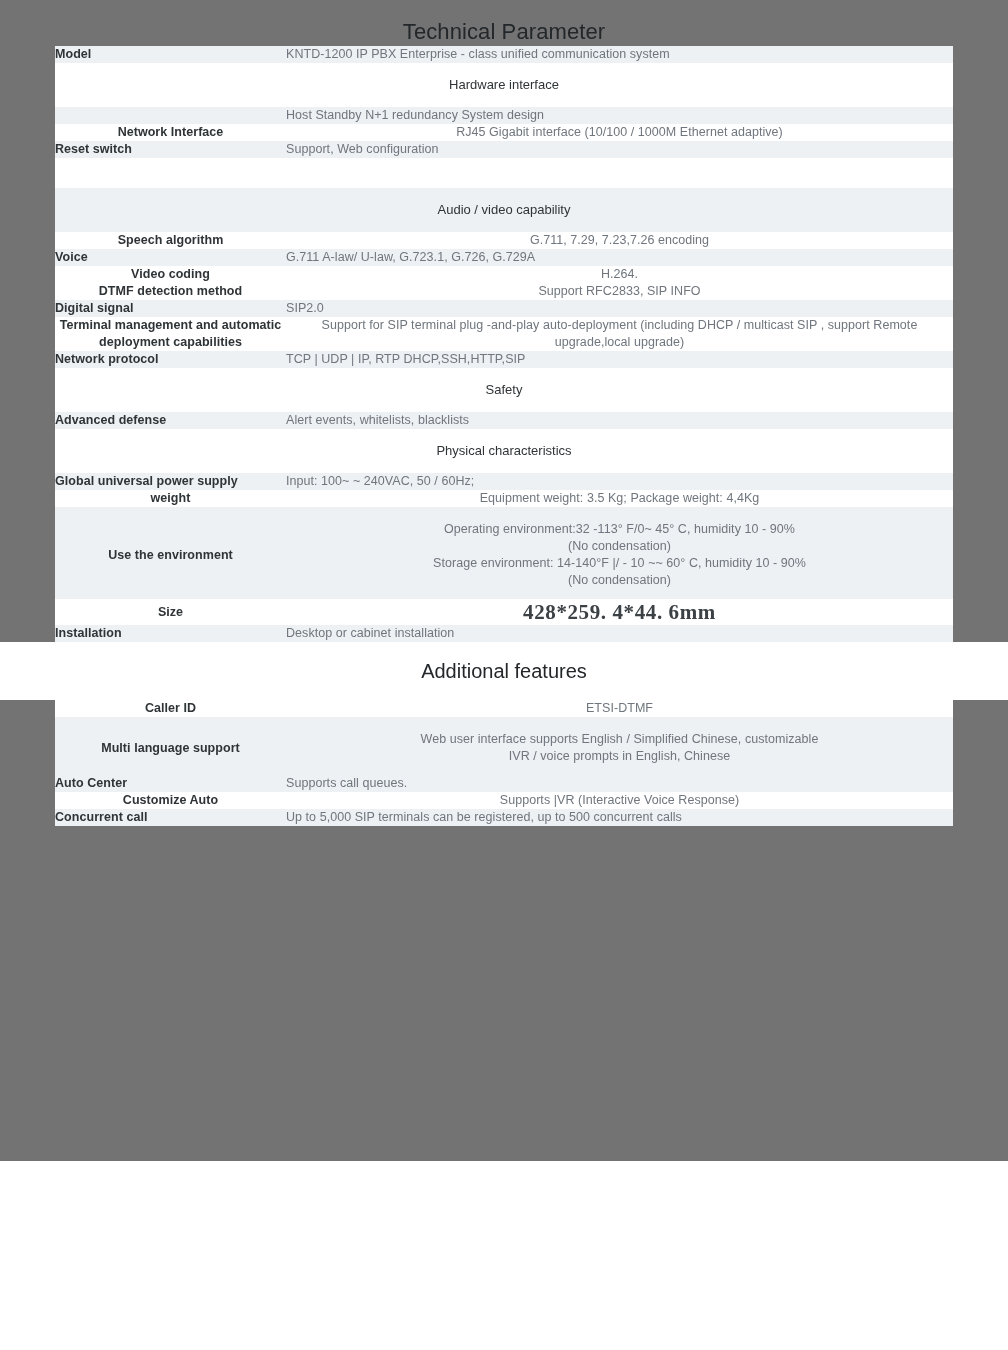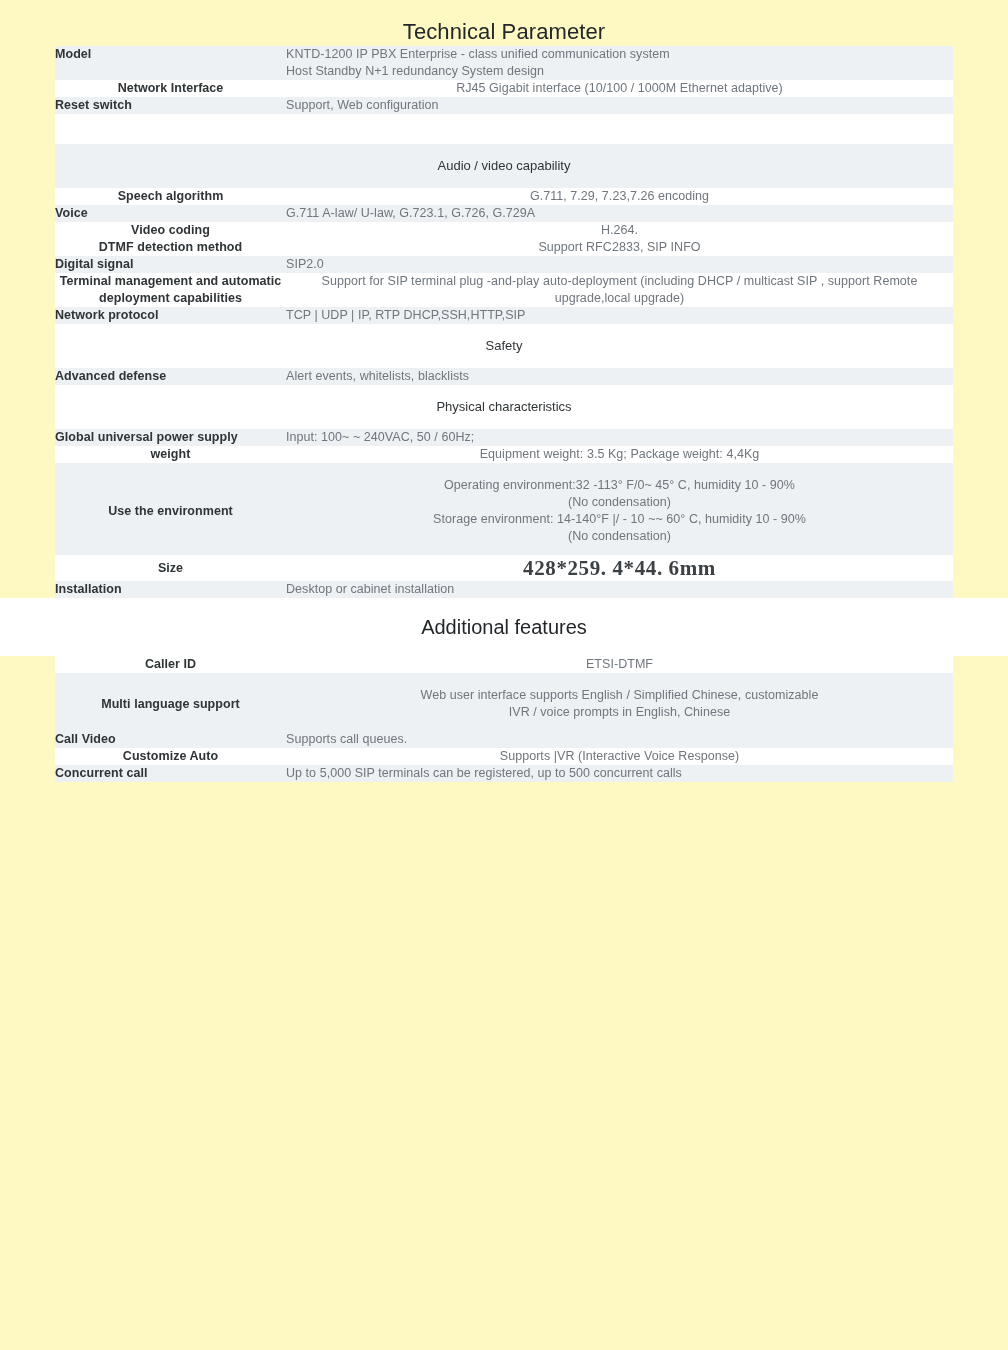--- a/index.html
+++ b/index.html
@@ -11,22 +11,22 @@
     width: 1008px;
     height: 1350px;
     font-family: "Liberation Sans", sans-serif;
     -webkit-font-smoothing: antialiased;
     overflow: hidden;
   }
 
   .page {
     position: relative;
     width: 1008px;
-    height: 1350px;
-    background: #fef9c3;
+    height: 1161px;
+    background: #737373;
   }
 
   .page-title {
     text-align: center;
     font-size: 22px;
     font-weight: 400;
     color: #23272a;
     letter-spacing: 0.1px;
     margin: 0;
     padding-top: 18px;
@@ -135,20 +135,23 @@
       <col class="c-label">
       <col class="c-value">
     </colgroup>
     <tbody id="technical-body">
         <tr class="row shaded">
           <td class="cell-label">Model</td>
           <td class="cell-value">
             <div class="v-inner">KNTD-1200 IP PBX Enterprise - class unified communication system</div>
           </td>
         </tr>
+        <tr class="section-row plain">
+          <td colspan="2">Hardware interface</td>
+        </tr>
         <tr class="row shaded">
           <td class="cell-label"></td>
           <td class="cell-value">
             <div class="v-inner">Host Standby N+1 redundancy System design</div>
           </td>
         </tr>
         <tr class="row plain">
           <td class="cell-label">Network Interface</td>
           <td class="cell-value">
             <div class="v-inner">RJ45 Gigabit interface (10/100 / 1000M Ethernet adaptive)</div>
@@ -271,21 +274,21 @@
           </td>
         </tr>
         <tr class="row shaded tall">
           <td class="cell-label">Multi language support</td>
           <td class="cell-value">
             <div class="v-inner">Web user interface supports English / Simplified Chinese, customizable
 IVR / voice prompts in English, Chinese</div>
           </td>
         </tr>
         <tr class="row shaded">
-          <td class="cell-label">Call Video</td>
+          <td class="cell-label">Auto Center</td>
           <td class="cell-value">
             <div class="v-inner">Supports call queues.</div>
           </td>
         </tr>
         <tr class="row plain">
           <td class="cell-label">Customize Auto</td>
           <td class="cell-value">
             <div class="v-inner">Supports |VR (Interactive Voice Response)</div>
           </td>
         </tr>

